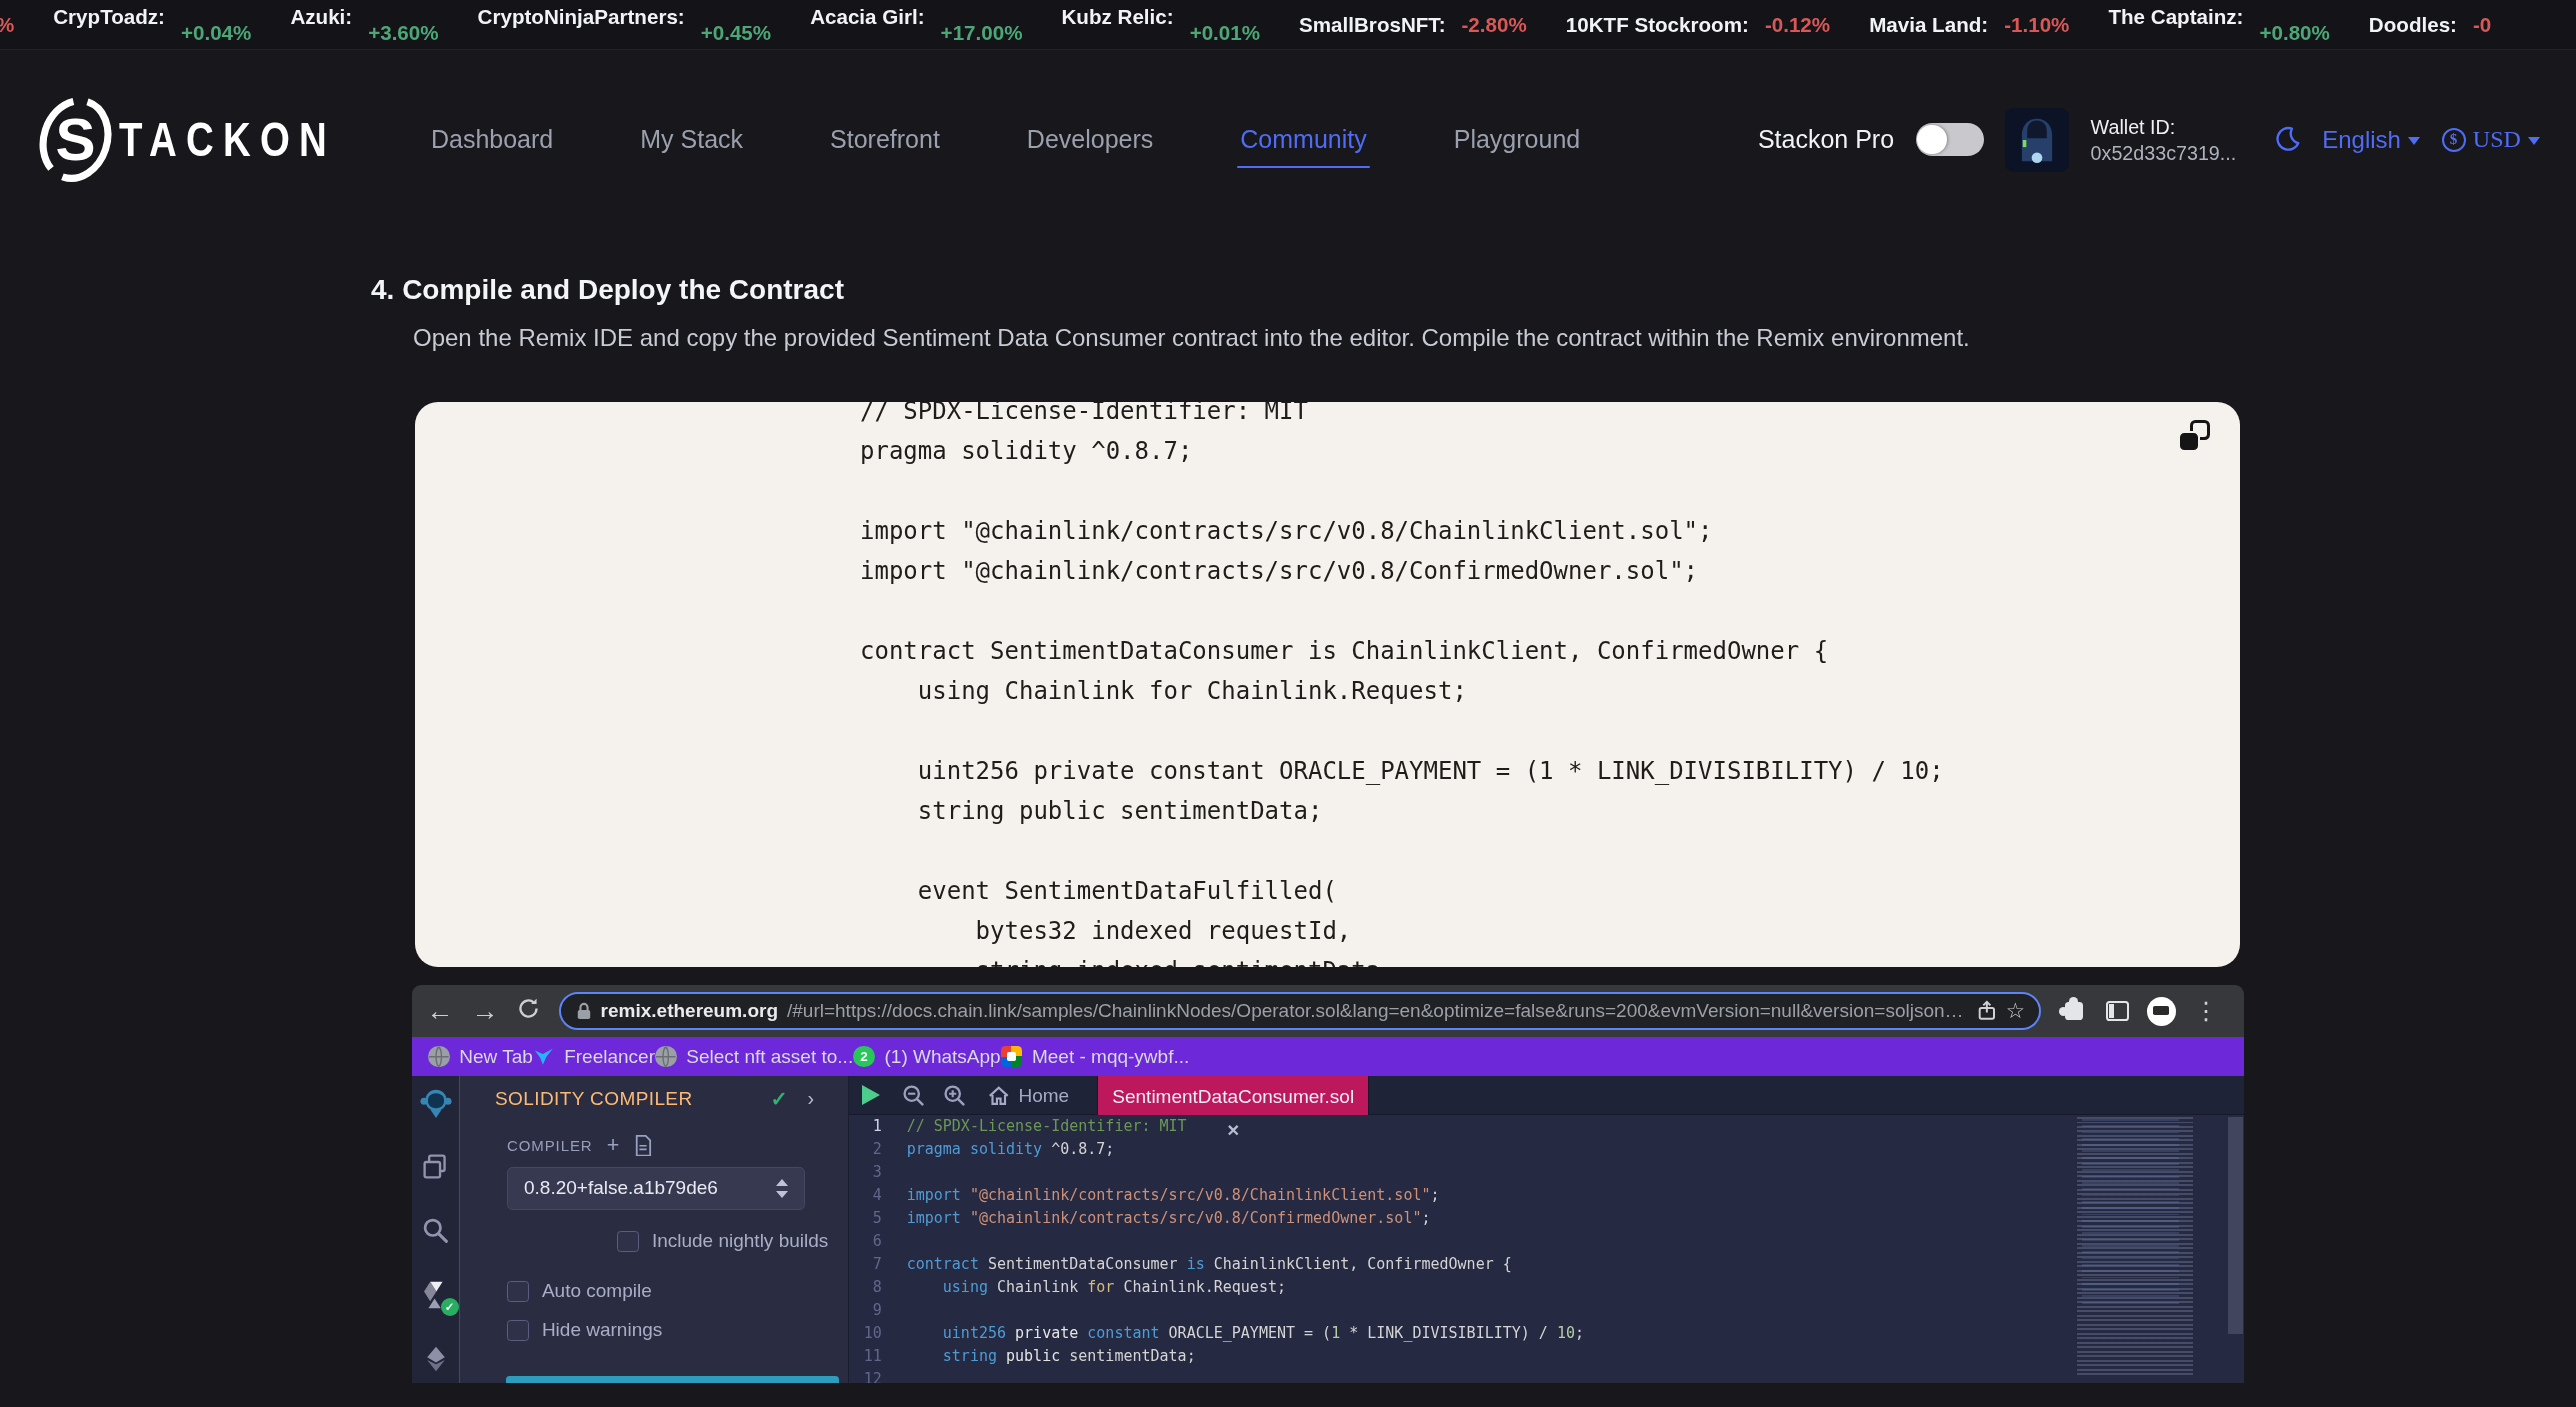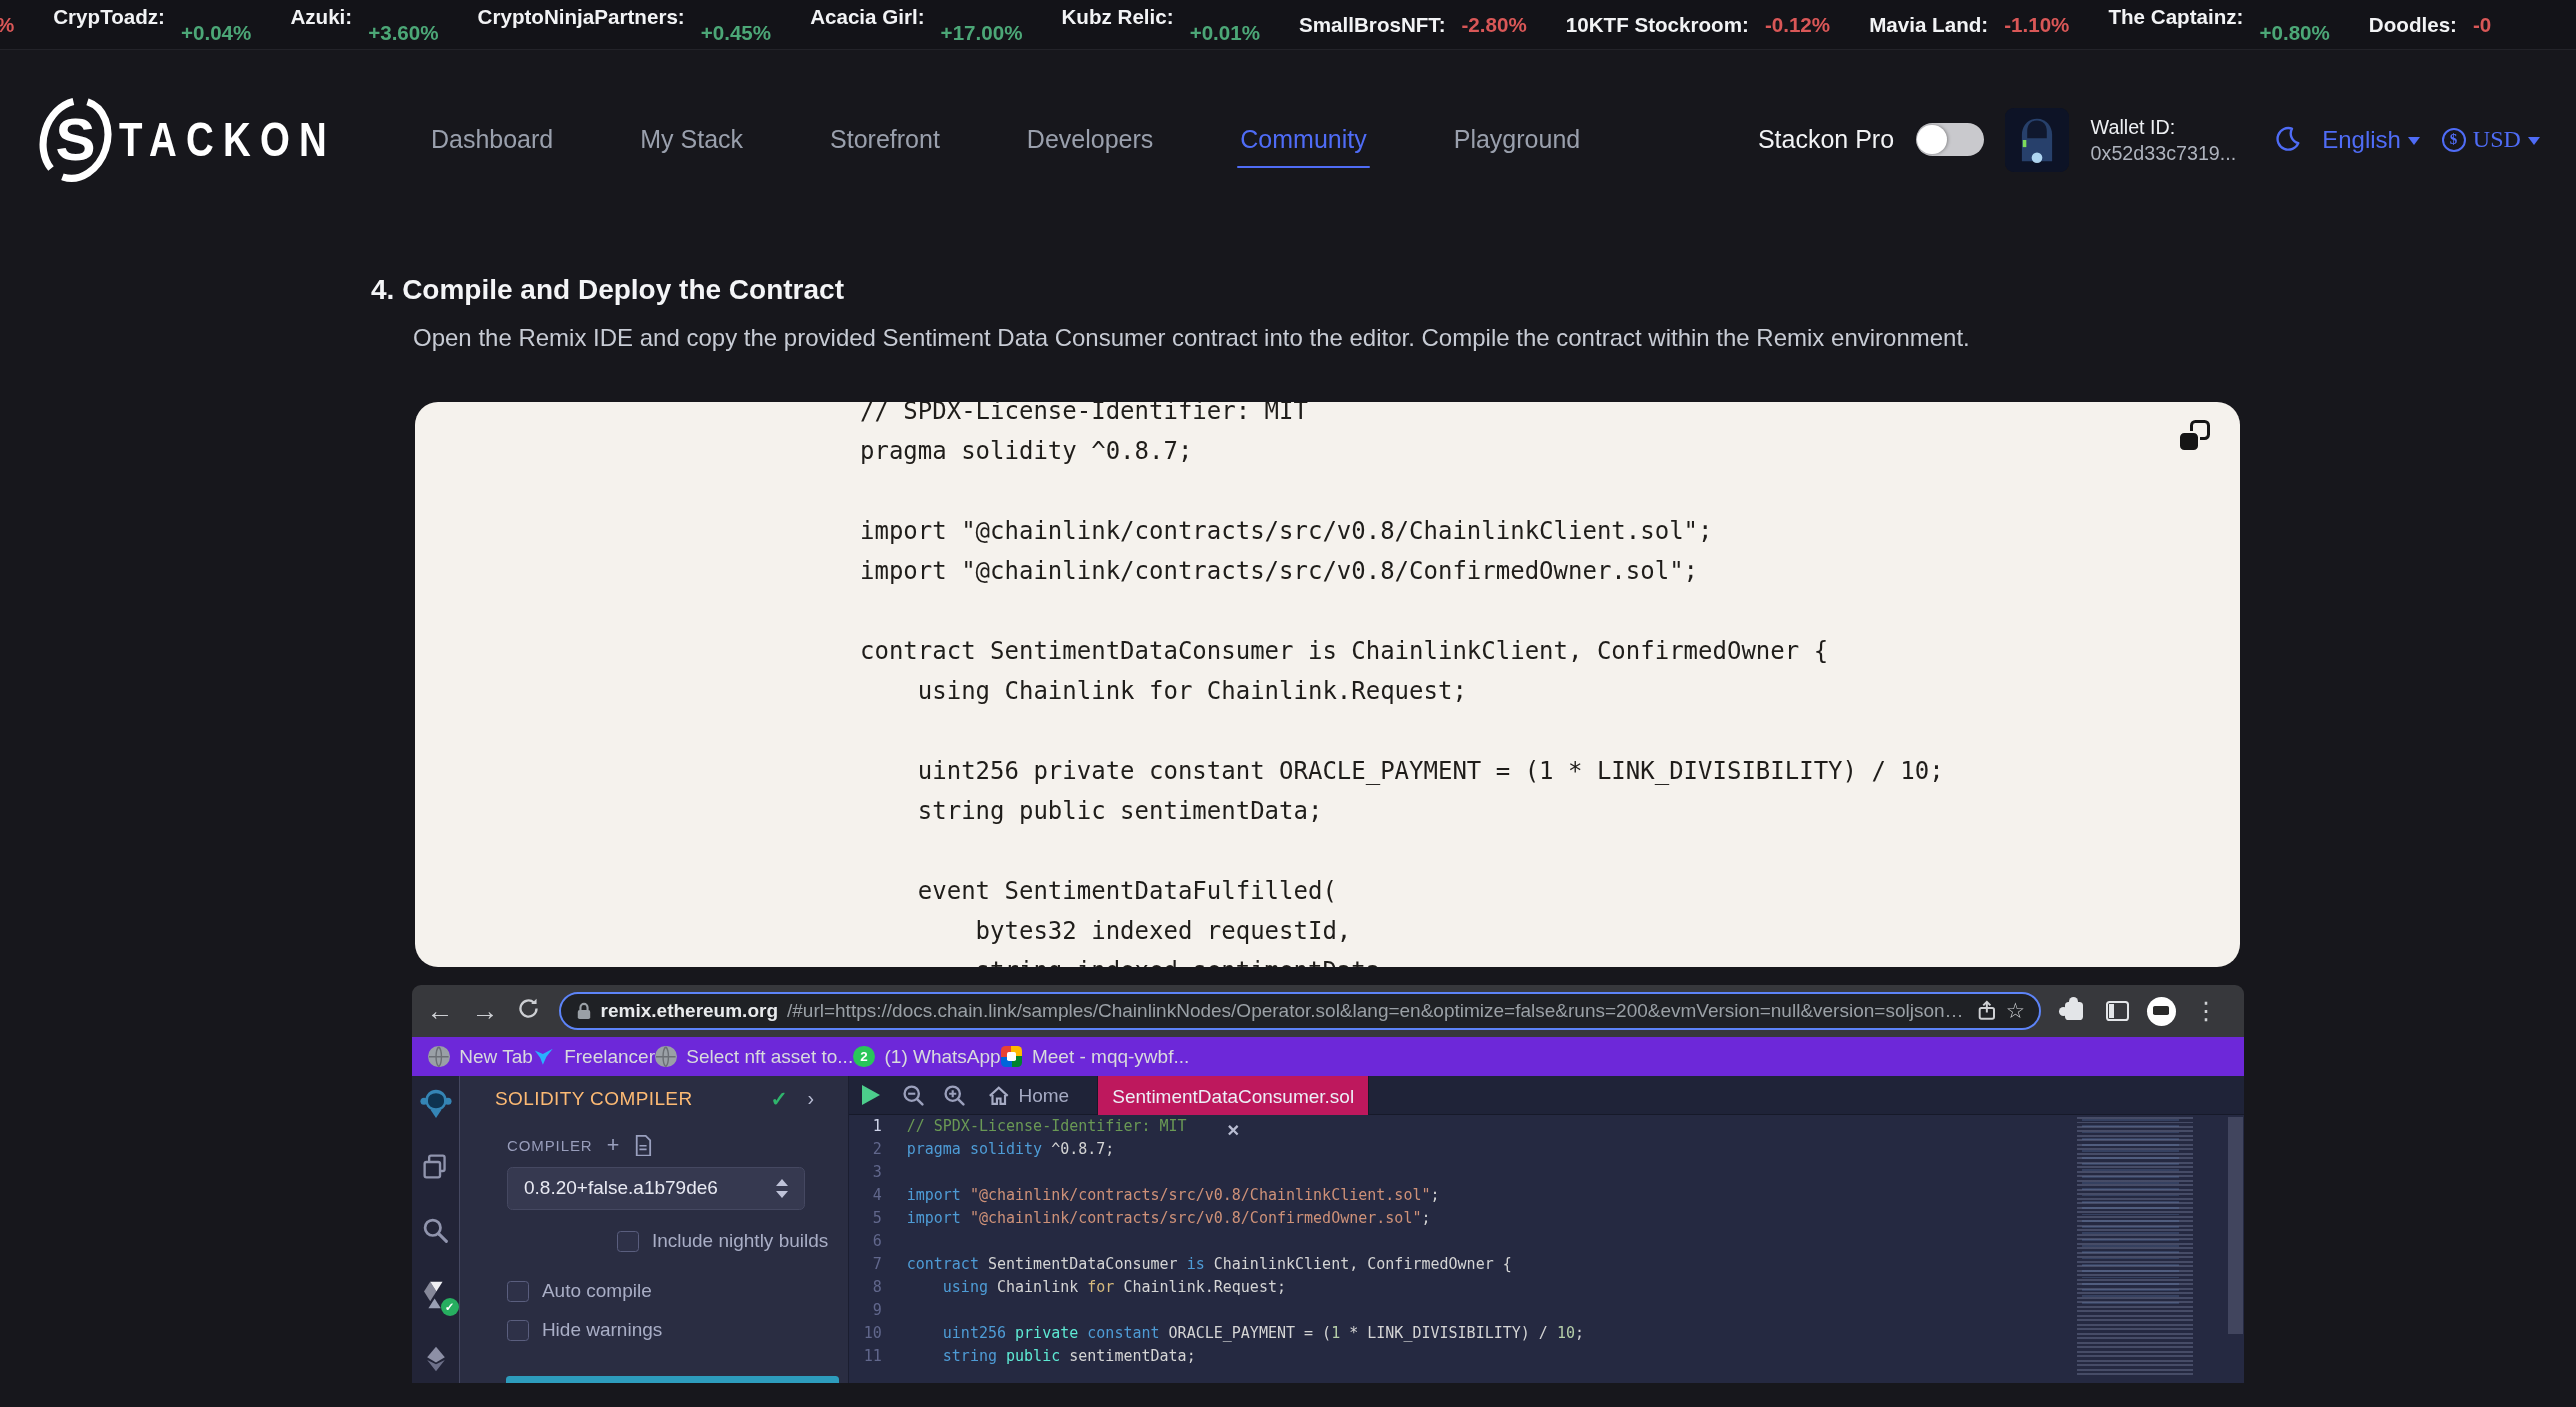--- a/index.html
+++ b/index.html
@@ -137,21 +137,21 @@
               display:flex; align-items:center; gap:9.8px; padding:0 14.3px; color:#eceef6;
               font-size:19px; cursor:pointer;flex-direction:column; }
   .tab-close { color:#b9bdd2; font-size:20.6px; font-weight:700; cursor:pointer; }
   .ed-code { position:absolute; top:39px; left:0; right:0; bottom:0;
              font-family:"DejaVu Sans Mono", monospace; font-size:15px; line-height:23px; }
   .ed-line { display:flex; height:23px; white-space:pre; }
   .ed-line .ln { width:47px; text-align:right; padding-right:14.3px; color:#61678c; flex:0 0 auto; }
   .ed-line:first-child .ln { color:#cfd4ea; }
   .ed-line .lc { padding-left:10.7px; }
   .cm{color:#6a9955;} .kw{color:#4e9cd6;} .str{color:#ce9178;} .or{color:#d7ba7d;}
-  .gr{color:#5eead4;} .num{color:#b5cea8;} .pl{color:#d4d4d4;}
+  .gr{color:#e5e5e5;} .num{color:#b5cea8;} .pl{color:#d4d4d4;}
   .minimap { position:absolute; right:18px; top:41px; width:149px; height:261px;
              background:repeating-linear-gradient(180deg, rgba(170,180,215,.25) 0 1.8px, transparent 1.8px 4.5px);
              background-size:116px 100%; background-repeat:no-repeat; }
   .minimap::after { content:""; position:absolute; left:5.4px; right:47px; top:1.8px; bottom:28%;
                     background:repeating-linear-gradient(180deg, rgba(120,160,220,.20) 0 1.8px, transparent 1.8px 6.3px); }
   .vscroll { position:absolute; right:0.9px; top:39px; width:15px; bottom:0; }
   .vthumb { position:absolute; top:1.8px; left:0; right:0; height:217px; background:#41455e; cursor:pointer; }
 </style>
 </head>
 <body>
@@ -452,20 +452,21 @@
             <div class="ed-line"><span class="ln">2</span><span class="lc"><span class="kw">pragma solidity </span><span class="pl">^0.8.7;</span></span></div>
             <div class="ed-line"><span class="ln">3</span><span class="lc"></span></div>
             <div class="ed-line"><span class="ln">4</span><span class="lc"><span class="kw">import </span><span class="str">"@chainlink/contracts/src/v0.8/ChainlinkClient.sol"</span><span class="pl">;</span></span></div>
             <div class="ed-line"><span class="ln">5</span><span class="lc"><span class="kw">import </span><span class="str">"@chainlink/contracts/src/v0.8/ConfirmedOwner.sol"</span><span class="pl">;</span></span></div>
             <div class="ed-line"><span class="ln">6</span><span class="lc"></span></div>
             <div class="ed-line"><span class="ln">7</span><span class="lc"><span class="kw">contract </span><span class="pl">SentimentDataConsumer </span><span class="kw">is </span><span class="pl">ChainlinkClient, ConfirmedOwner {</span></span></div>
             <div class="ed-line"><span class="ln">8</span><span class="lc"><span class="pl">    </span><span class="kw">using </span><span class="pl">Chainlink </span><span class="or">for </span><span class="pl">Chainlink.Request;</span></span></div>
             <div class="ed-line"><span class="ln">9</span><span class="lc"></span></div>
             <div class="ed-line"><span class="ln">10</span><span class="lc"><span class="pl">    </span><span class="kw">uint256 </span><span class="gr">private </span><span class="kw">constant </span><span class="pl">ORACLE_PAYMENT = (</span><span class="num">1</span><span class="pl"> * LINK_DIVISIBILITY) / </span><span class="num">10</span><span class="pl">;</span></span></div>
             <div class="ed-line"><span class="ln">11</span><span class="lc"><span class="pl">    </span><span class="kw">string </span><span class="gr">public </span><span class="pl">sentimentData;</span></span></div>
+            <div class="ed-line"><span class="ln">12</span><span class="lc"></span></div>
           </div>
         <div class="minimap"></div>
         <div class="vscroll">
             <div class="vthumb"></div>
           </div>
       </div>
     </div>
   </div>
 
 </div>

